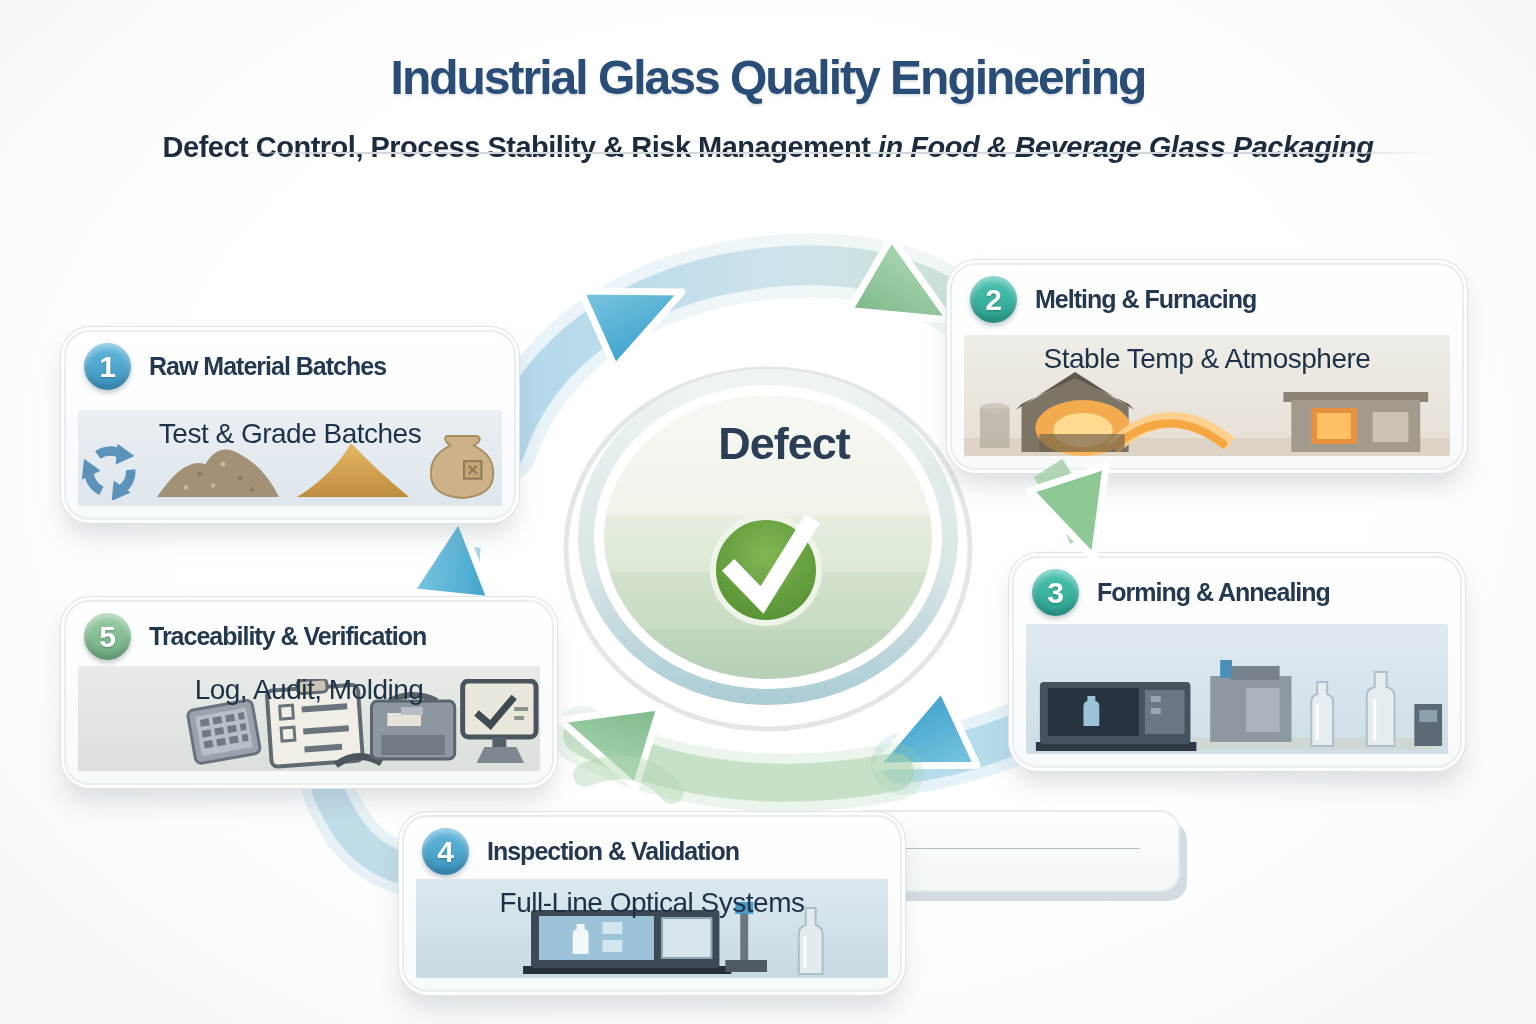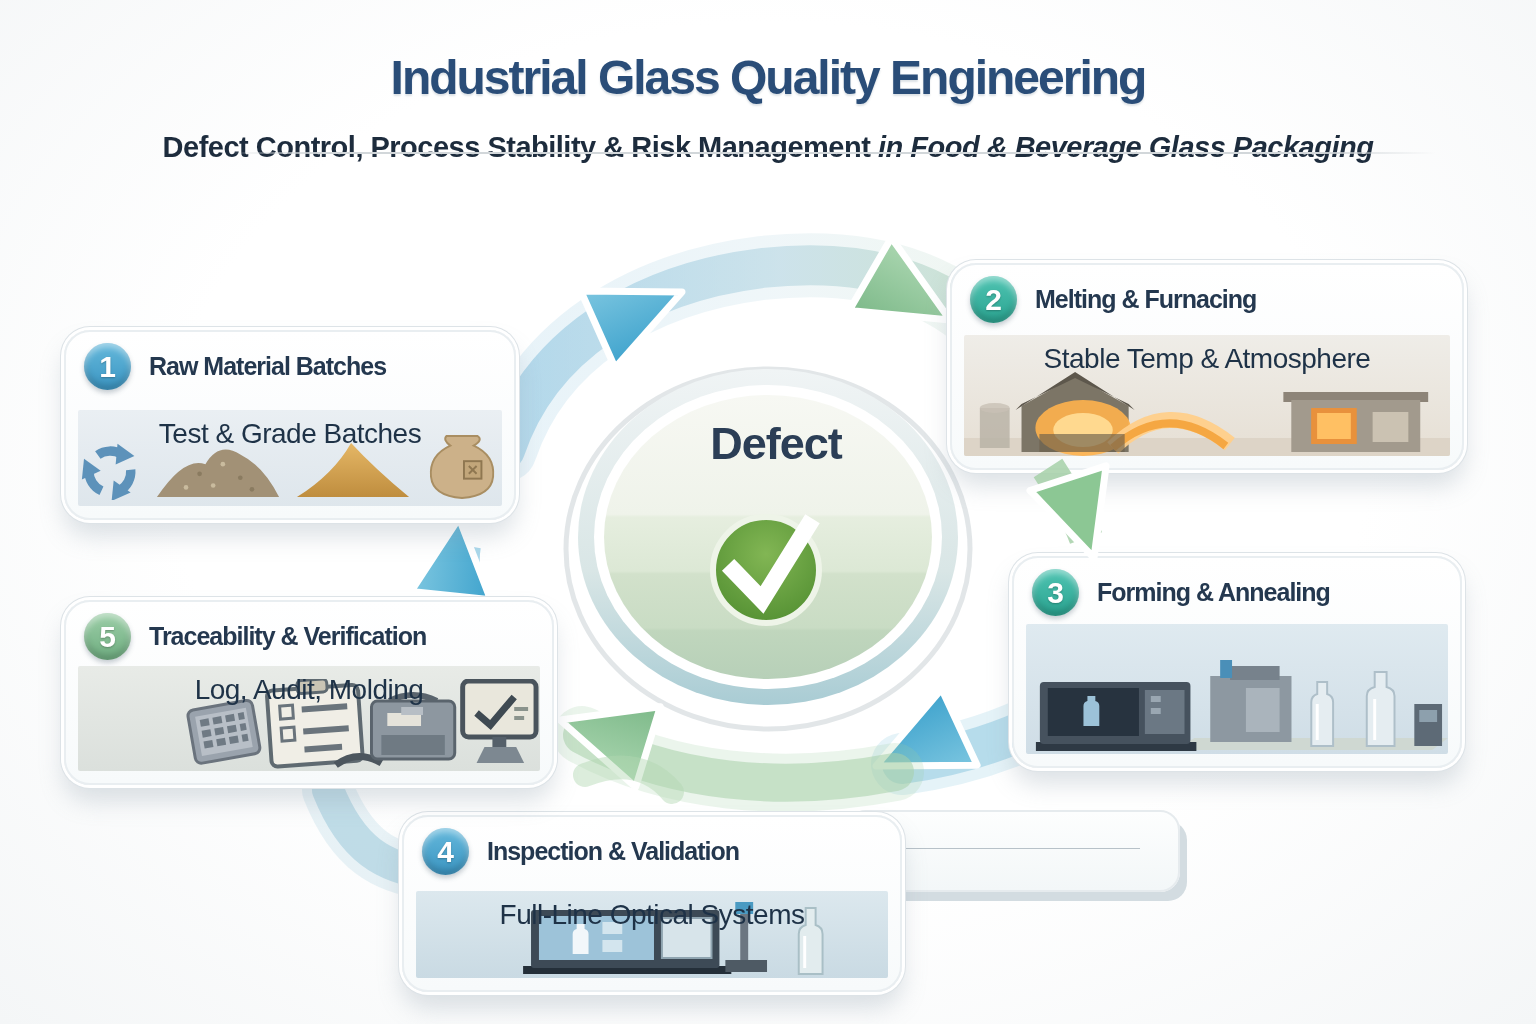--- a/index.html
+++ b/index.html
@@ -14,21 +14,21 @@
   .title{
     margin:8px;font-size:48px;font-weight:700;color:#2a4d78;letter-spacing:-2px;
     text-shadow:0 2px 2px rgba(180,190,200,.45);
   }
   .divider{position:absolute;left:228px;top:110px;width:1208px;height:2px;
     background:linear-gradient(90deg,rgba(213,218,221,0),#d2d7da 8%,#d2d7da 90%,rgba(213,218,221,0));}
   .subtitle{margin:26px 0 0 0;font-size:29px;color:#1d2c3d;font-weight:700;letter-spacing:-0.5px;}
   .subtitle em{font-weight:600;}
   
   .center-wrap{position:absolute;left:558px;top:343px;width:420px;height:400px;z-index:2;}
-  .center-text{position:absolute;left:8px;top:78px;width:420px;text-align:center;z-index:3;
+  .center-text{position:absolute;left:16px;top:78px;width:420px;text-align:center;z-index:3;
     font-size:45px;font-weight:700;color:#2b3e56;line-height:1.0;letter-spacing:-1px;}
   
   .stage{
     position:absolute;z-index:2;background:linear-gradient(180deg,#ffffff,#f7fafb);
     border-radius:26px;border:2px solid #e9eef1;
     box-shadow:0 0 0 3px #ffffff,0 0 0 4px #dde3e7,0 16px 24px rgba(140,155,168,.30);
   }
   .stage-head{display:flex;align-items:center;gap:18px;padding:11px 18px 6px 18px;}
   .badge{
     flex:0 0 auto;width:47px;height:47px;border-radius:50%;color:#fff;
@@ -44,21 +44,21 @@
   .caption{position:relative;z-index:2;text-align:center;font-size:28px;color:#1e3247;
     letter-spacing:-0.5px;padding-top:8px;}
   .scene{position:absolute;left:0;bottom:0;width:100%;z-index:1;}
   #stage1{left:64px;top:330px;width:452px;height:190px;}
   #stage1 .stage-body{top:78px;background:linear-gradient(180deg,#eaeff3,#dee6ec);}
   #stage2{left:950px;top:263px;width:514px;height:207px;}
   #stage2 .stage-body{top:70px;background:linear-gradient(180deg,#efedе8,#e6dfd4);background:linear-gradient(180deg,#efede8,#e6dfd4);}
   #stage3{left:1012px;top:556px;width:450px;height:212px;}
   #stage3 .stage-body{top:66px;background:linear-gradient(180deg,#dfeaf0,#cfdde6);}
   #stage4{left:402px;top:815px;width:500px;height:177px;}
-  #stage4 .stage-body{top:74px;background:linear-gradient(180deg,#dce8ee,#c9dae3);}
+  #stage4 .stage-body{top:62px;background:linear-gradient(180deg,#dce8ee,#c9dae3);}
   #stage5{left:64px;top:600px;width:490px;height:185px;}
   #stage5 .stage-body{top:64px;background:linear-gradient(180deg,#e8ebe7,#dbe0dc);}
   .icon-row{position:absolute;left:0;bottom:6px;width:100%;display:flex;align-items:flex-end;
     justify-content:center;gap:14px;z-index:1;}
   
   .ext-panel{
     position:absolute;left:846px;top:810px;width:334px;height:82px;z-index:1;
     background:linear-gradient(180deg,#fdfefe,#f3f7f8);
     border:2px solid #e6ebee;border-radius:20px;
     box-shadow:8px 10px 0 -1px #d3dce1;

